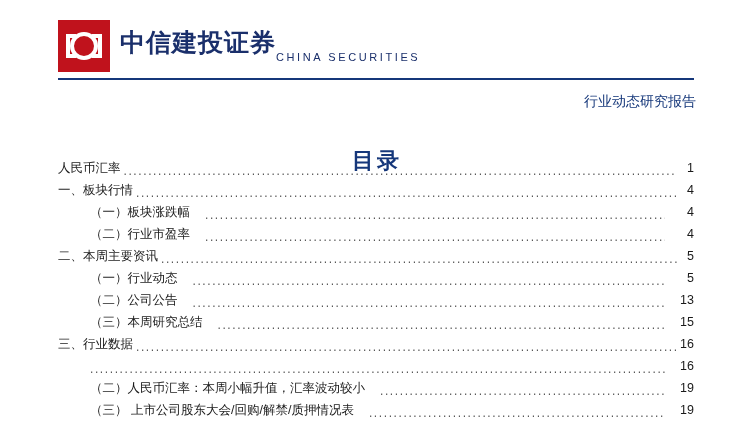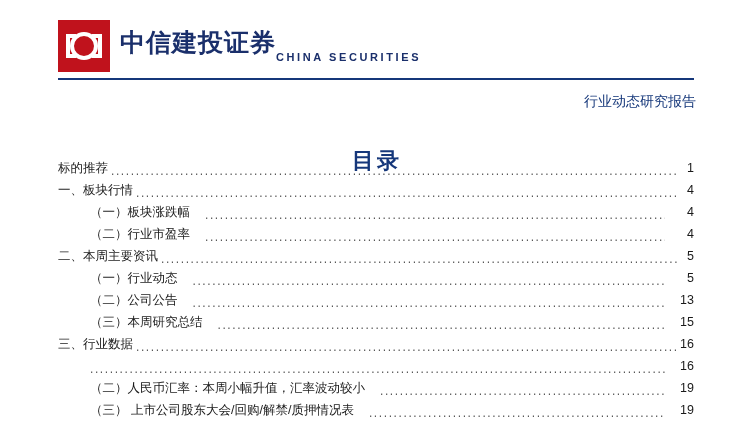--- a/index.html
+++ b/index.html
@@ -51,21 +51,21 @@
     font-family: "Liberation Serif", serif;
     font-size: 25px;
     font-weight: bold;
     color: #1a2f6b;
     letter-spacing: 1px;
     white-space: nowrap;
   }
   .logo-en {
     margin-top: 22px;
     font-size: 11px;
-    font-weight: bold;
+    font-weight: normal;
     color: #1a2f6b;
     letter-spacing: 2.6px;
     white-space: nowrap;
   }
   .header-band {
     position: absolute;
     left: 283px;
     top: 43px;
     width: 411px;
     height: 29px;
@@ -179,21 +179,21 @@
     </div>
     <div class="header-rule"></div>
   </div>
 
   <div class="report-type">行业动态研究报告</div>
 
   <h1 class="toc-title">目录</h1>
 
   <div class="toc">
       <div class="toc-entry lvl-1">
-        <span class="label">标的推荐</span>
+        <span class="label">人民币汇率</span>
         <span class="leader">...............................................................................................................................................................</span>
         <span class="page-no">1</span>
       </div>
       <div class="toc-entry lvl-1">
         <span class="label">一、板块行情</span>
         <span class="leader">...............................................................................................................................................................</span>
         <span class="page-no">4</span>
       </div>
       <div class="toc-entry lvl-2">
         <span class="label">（一）板块涨跌幅</span>

